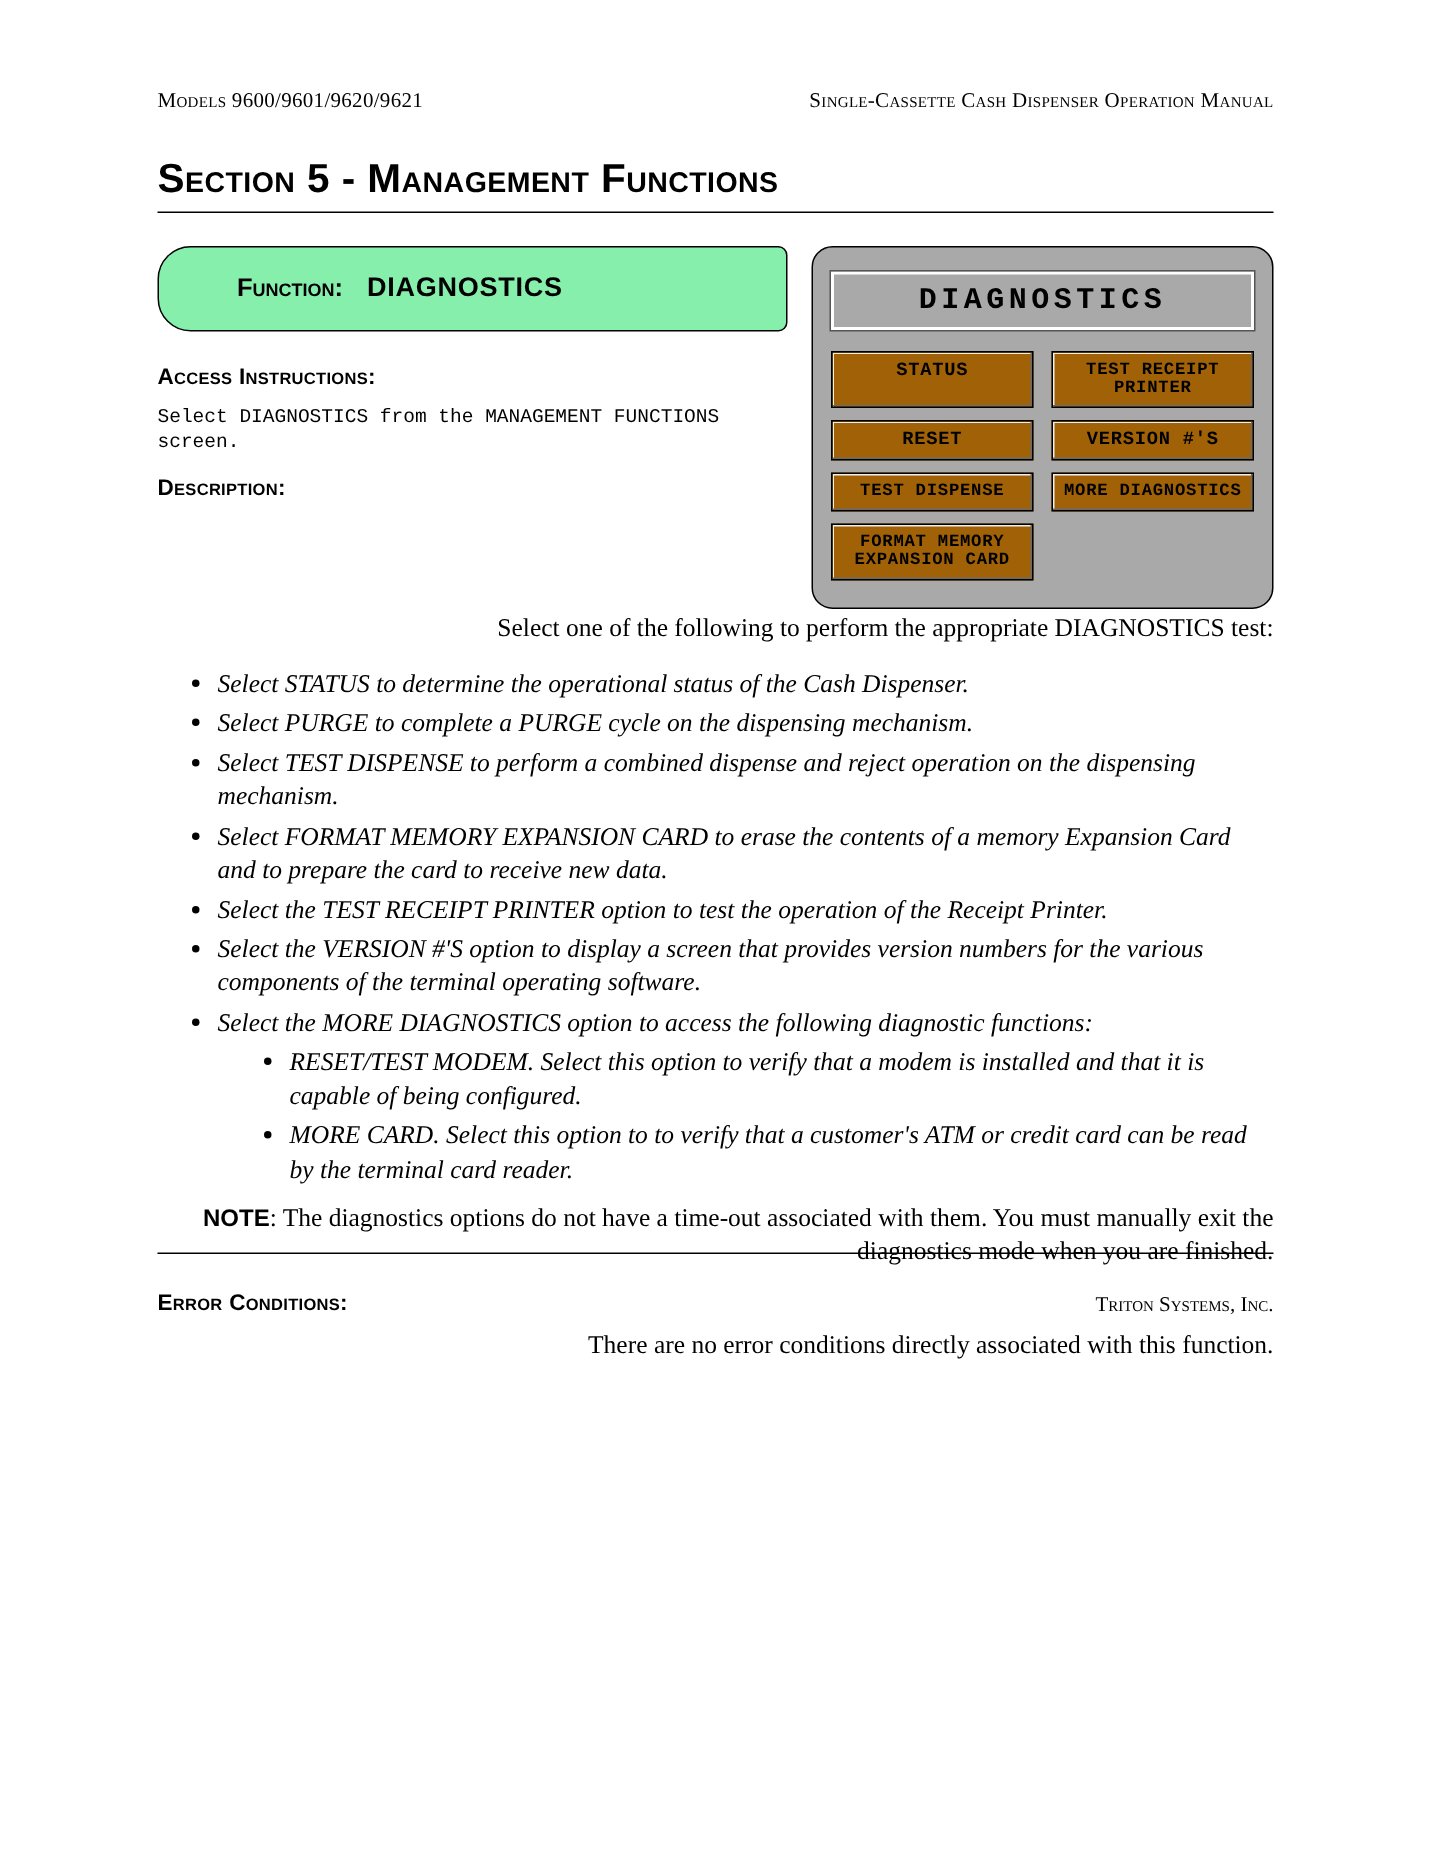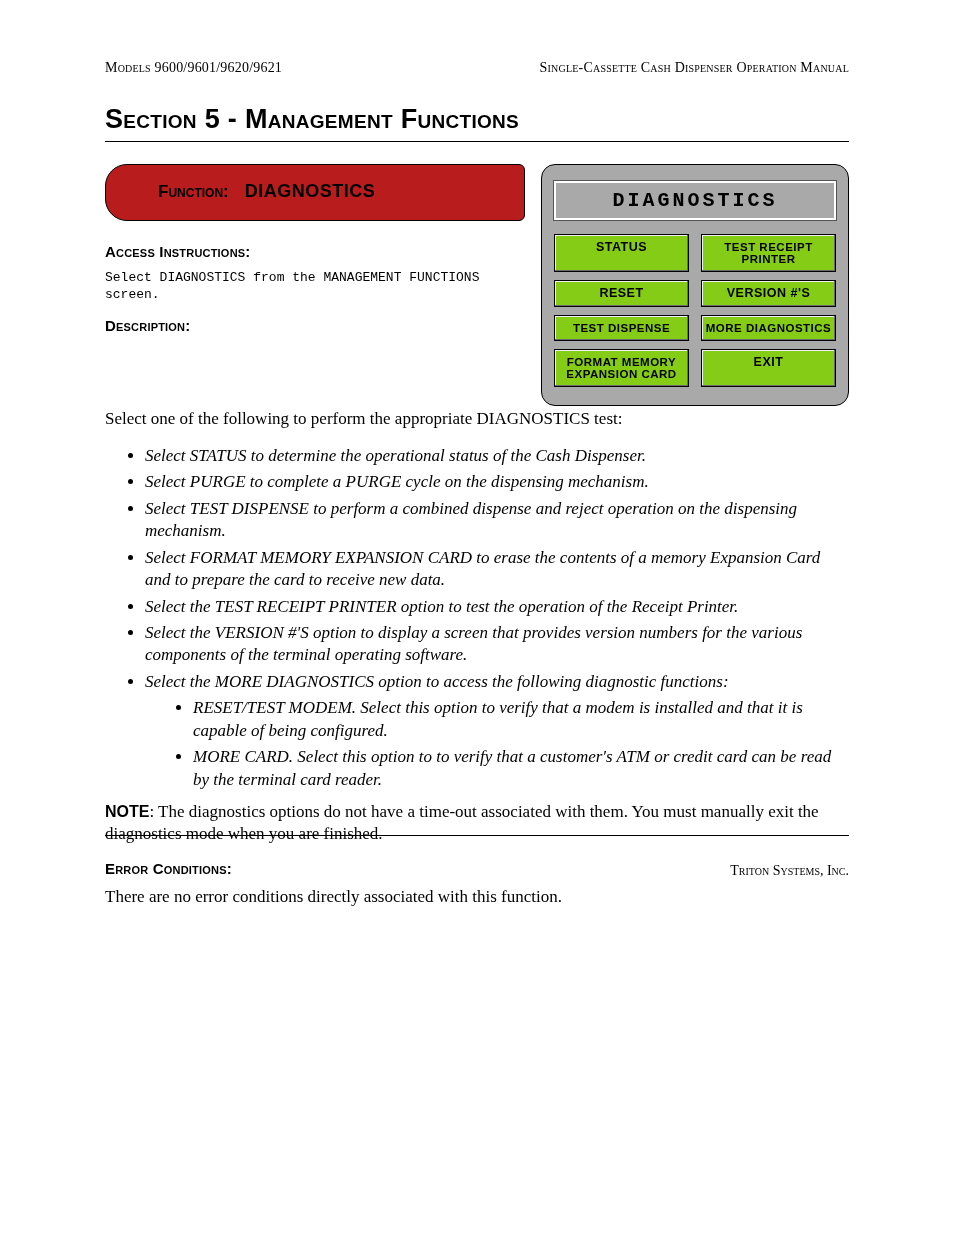--- a/index.html
+++ b/index.html
@@ -40,21 +40,21 @@
   .content {
     display: flex;
     gap: 16px;
     align-items: flex-start;
   }
   .left {
     flex: 1;
   }
   .func-pill {
     position: relative;
-    background: #b91c1c;
+    background: #86efac;
     border: 1px solid #000;
     border-radius: 22px 6px 6px 22px;
     padding: 16px 12px 18px 52px;
     width: 100%;
     box-sizing: border-box;
     margin-bottom: 22px;
   }
   .func-pill .label {
     font-family: Arial, Helvetica, sans-serif;
     font-variant: small-caps;
@@ -77,20 +77,21 @@
   .body-text {
     font-size: 13px;
     line-height: 1.32;
     margin: 8px 0 14px 0;
     font-family: Liberation Mono, monospace;
   }
   .para {
     font-size: 17px;
     line-height: 1.32;
     margin: 8px 0 14px 0;
+    text-align: right;
   }
   ul.bullets {
     margin: 6px 0 10px 0;
     padding-left: 40px;
     font-size: 17px;
     line-height: 1.32;
     font-style: italic;
   }
   ul.bullets li {
     margin-bottom: 4px;
@@ -150,24 +151,24 @@
     font-size: 20px;
     padding: 6px 4px;
     margin-bottom: 14px;
   }
   .device .grid {
     display: grid;
     grid-template-columns: 1fr 1fr;
     gap: 8px 12px;
   }
   .device .btn {
-    background: #84cc16;
+    background: #a16207;
     border: 1px solid #000;
     box-shadow: inset -1px -1px 0 #6a6a6a, inset 1px 1px 0 #f0f0f0;
-    font-family: Liberation Sans, sans-serif;
+    font-family: Liberation Mono, monospace;
     font-weight: bold;
     font-size: 12.5px;
     text-align: center;
     padding: 6px 2px;
     line-height: 1.05;
     letter-spacing: 0.5px;
   }
   .device .btn.small {
     font-size: 11.5px;
   }
@@ -213,21 +214,20 @@
     <div class="device">
       <div class="title-box">DIAGNOSTICS</div>
       <div class="grid">
         <div class="btn">STATUS</div>
         <div class="btn small">TEST RECEIPT PRINTER</div>
         <div class="btn">RESET</div>
         <div class="btn">VERSION #'S</div>
         <div class="btn small">TEST DISPENSE</div>
         <div class="btn small">MORE DIAGNOSTICS</div>
         <div class="btn small">FORMAT MEMORY EXPANSION CARD</div>
-        <div class="btn">EXIT</div>
       </div>
     </div>
   </div>
 
   <div class="para full-desc">Select one of the following to perform the appropriate DIAGNOSTICS test:</div>
 
   <ul class="bullets">
     <li>Select STATUS to determine the operational status of the Cash Dispenser.</li>
     <li>Select PURGE to complete a PURGE cycle on the dispensing mechanism.</li>
     <li>Select TEST DISPENSE to perform a combined dispense and reject operation on the dispensing mechanism.</li>

